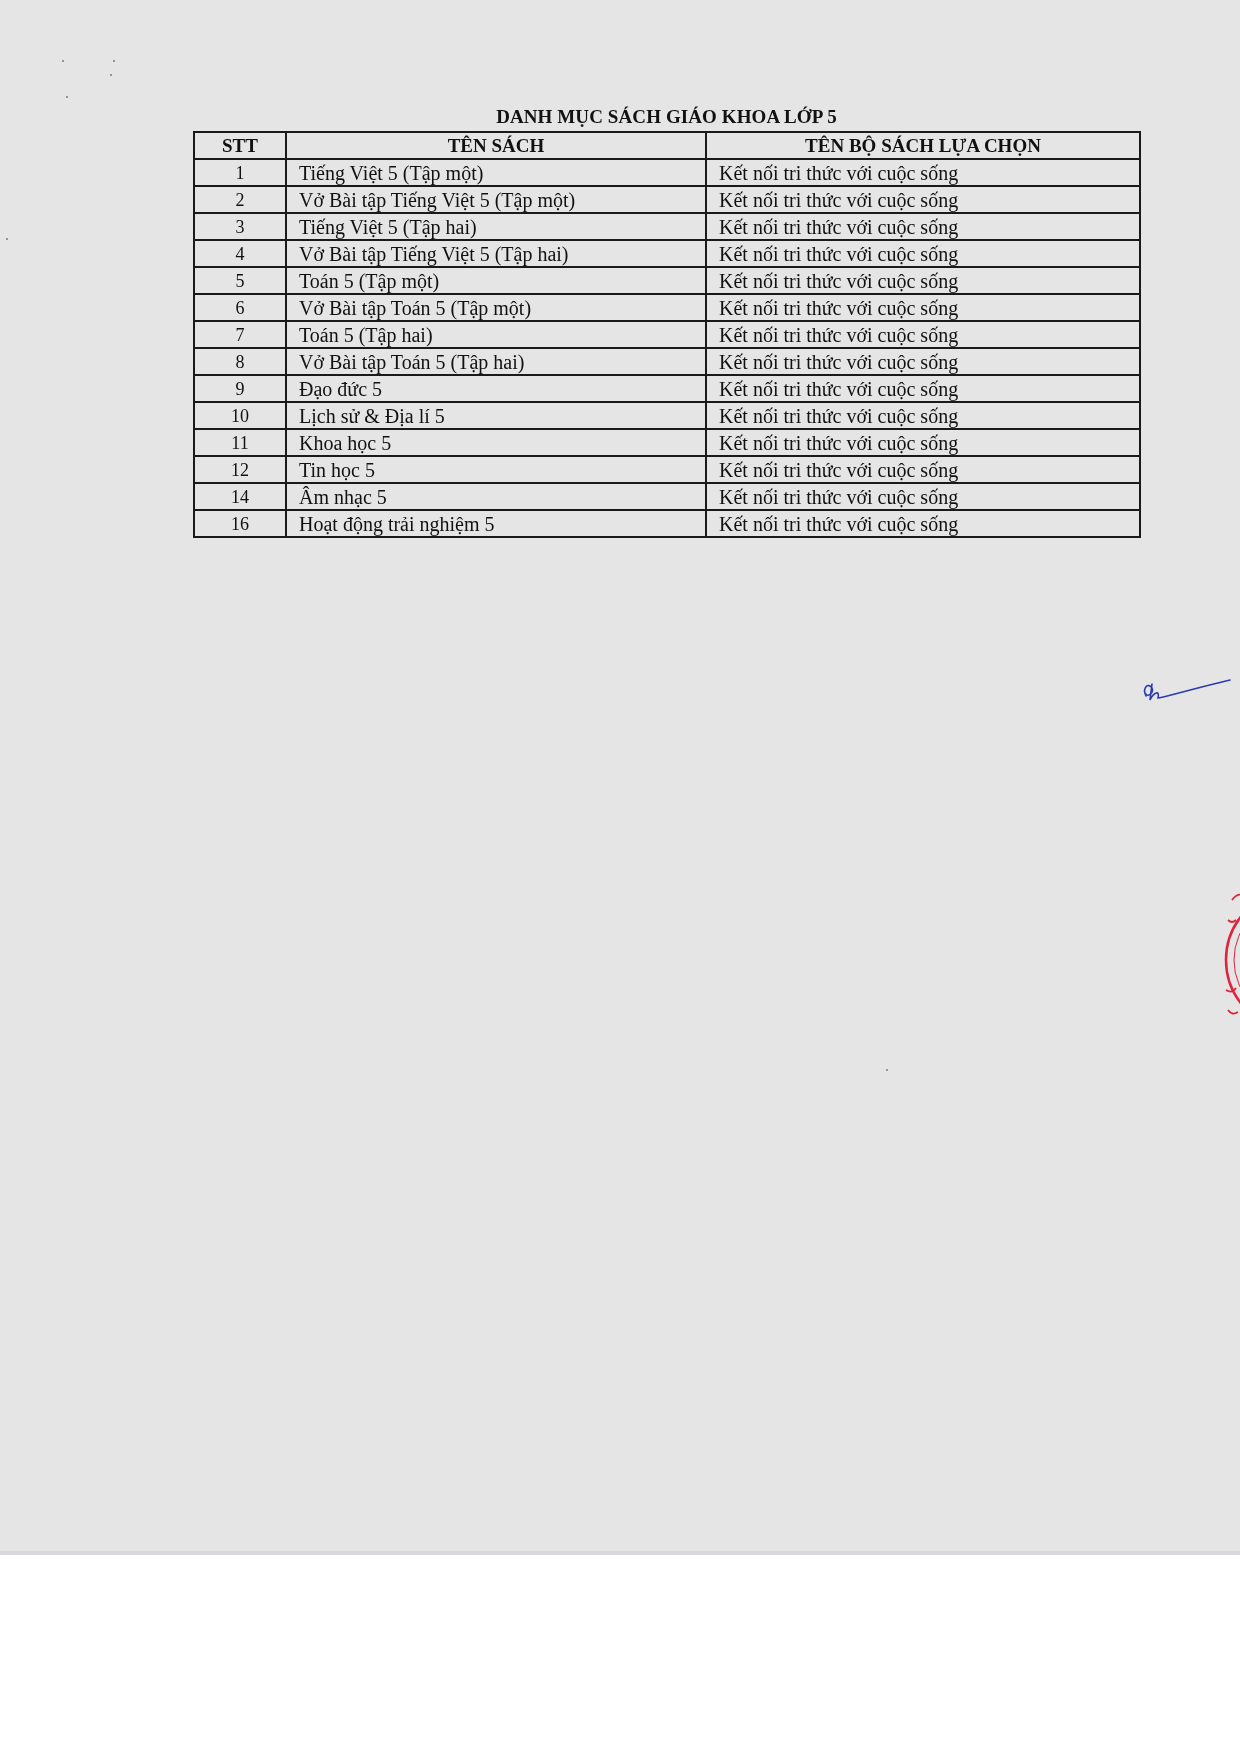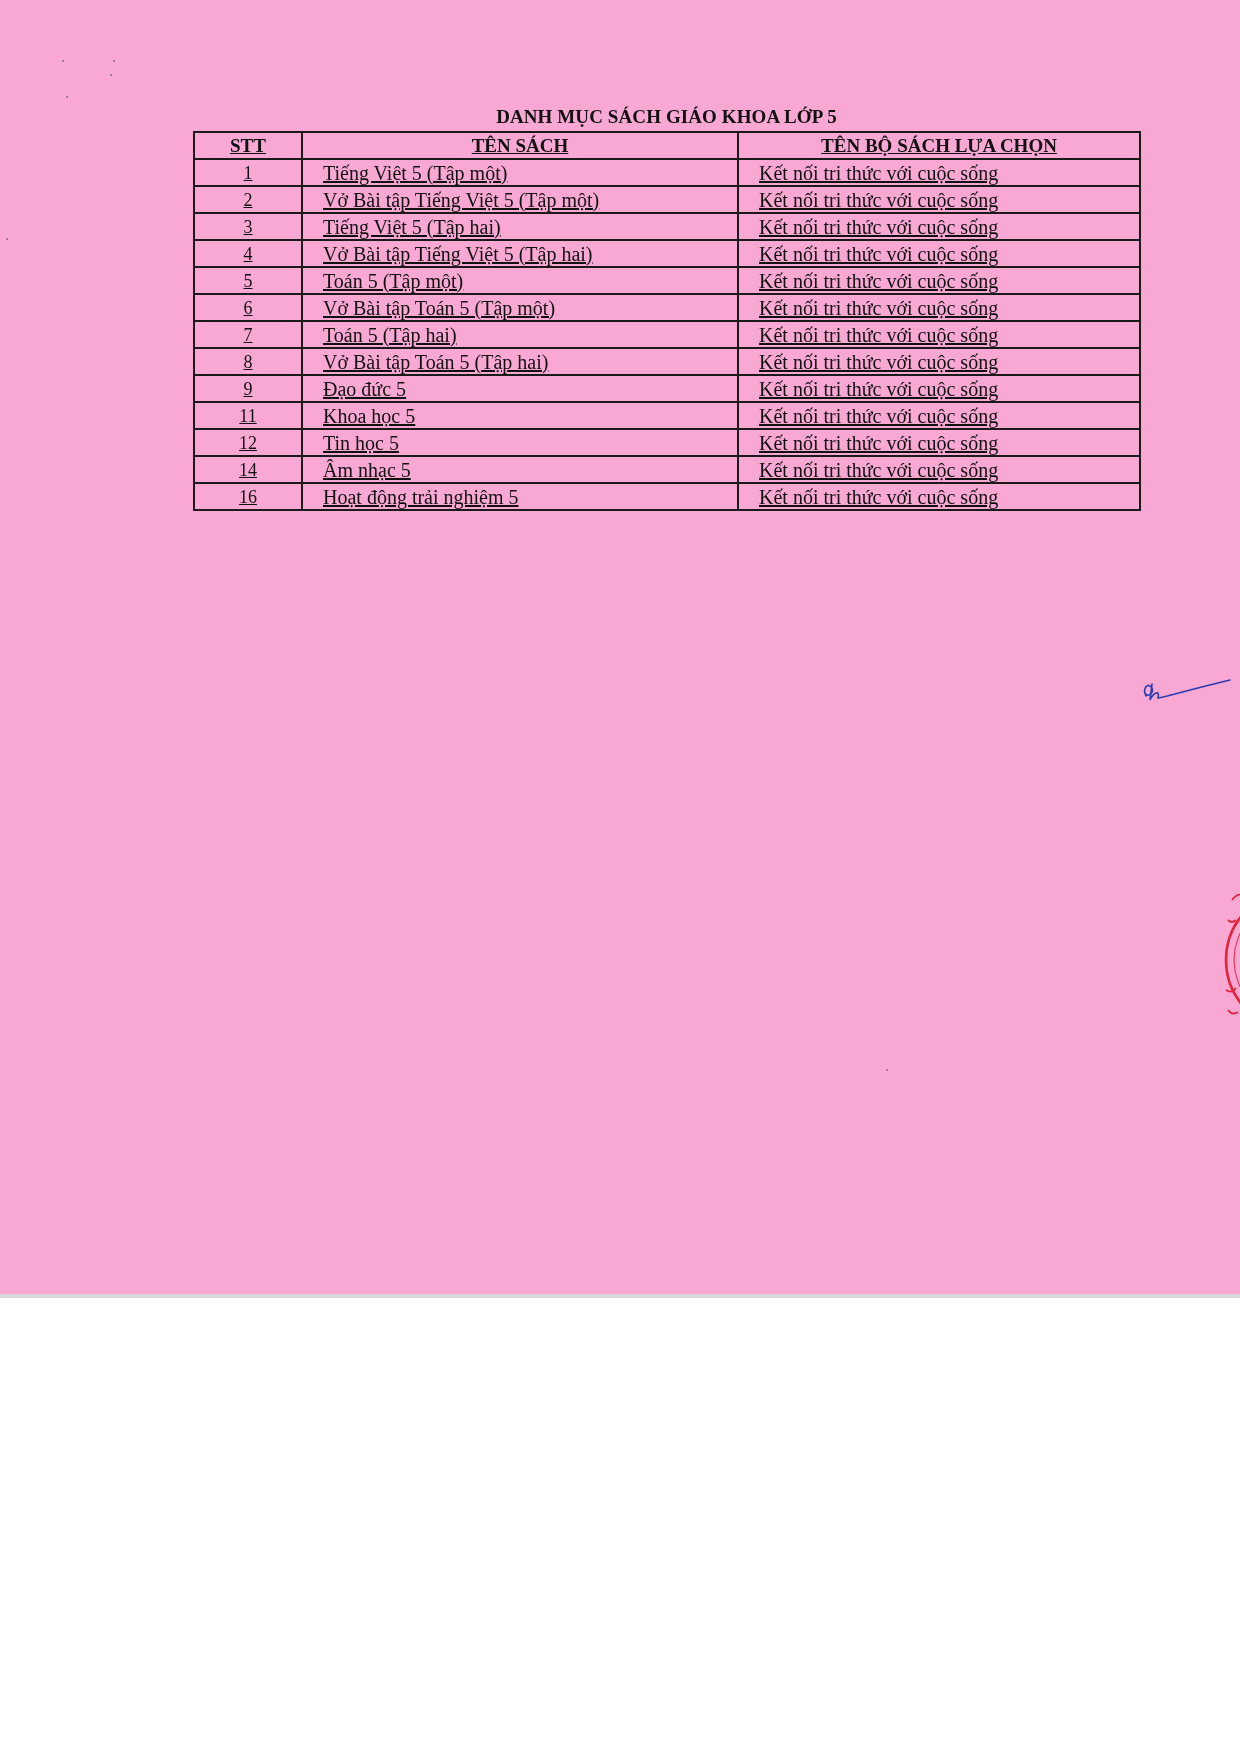--- a/index.html
+++ b/index.html
@@ -11,22 +11,22 @@
       width: 1240px;
       height: 1755px;
       position: relative;
       overflow: hidden;
       font-family: "Liberation Serif", "DejaVu Serif", serif;
       color: #111111;
     }
     .page {
       position: absolute;
       left: 0; top: 0;
-      width: 1240px; height: 1298px;
-      background: #f9a8d4;
+      width: 1240px; height: 1555px;
+      background: #e5e5e5;
     }
     .title {
       position: absolute;
       left: 193px;
       width: 947px;
       top: 106px;
       text-align: center;
       font-weight: bold;
       font-size: 19px;
       letter-spacing: 0.1px;
@@ -35,24 +35,23 @@
       position: absolute;
       left: 193px;
       top: 131px;
       width: 948px;
       border-collapse: collapse;
       font-size: 20px;
     }
     table.book-table th,
     table.book-table td {
       border: 2px solid #1a1a1a;
-      padding: 0 20px;
+      padding: 0 12px;
       line-height: 24px;
       vertical-align: middle;
-      text-decoration: underline;
     }
     table.book-table th {
       font-weight: bold;
       font-size: 19px;
       height: 25px;
       text-align: center;
     }
     table.book-table td {
       height: 25px;
     }
@@ -149,20 +148,25 @@
         <td class="col-stt">8</td>
         <td class="col-name">Vở Bài tập Toán 5 (Tập hai)</td>
         <td class="col-series">Kết nối tri thức với cuộc sống</td>
       </tr>
       <tr>
         <td class="col-stt">9</td>
         <td class="col-name">Đạo đức 5</td>
         <td class="col-series">Kết nối tri thức với cuộc sống</td>
       </tr>
       <tr>
+        <td class="col-stt">10</td>
+        <td class="col-name">Lịch sử &amp; Địa lí 5</td>
+        <td class="col-series">Kết nối tri thức với cuộc sống</td>
+      </tr>
+      <tr>
         <td class="col-stt">11</td>
         <td class="col-name">Khoa học 5</td>
         <td class="col-series">Kết nối tri thức với cuộc sống</td>
       </tr>
       <tr>
         <td class="col-stt">12</td>
         <td class="col-name">Tin học 5</td>
         <td class="col-series">Kết nối tri thức với cuộc sống</td>
       </tr>
       <tr>

